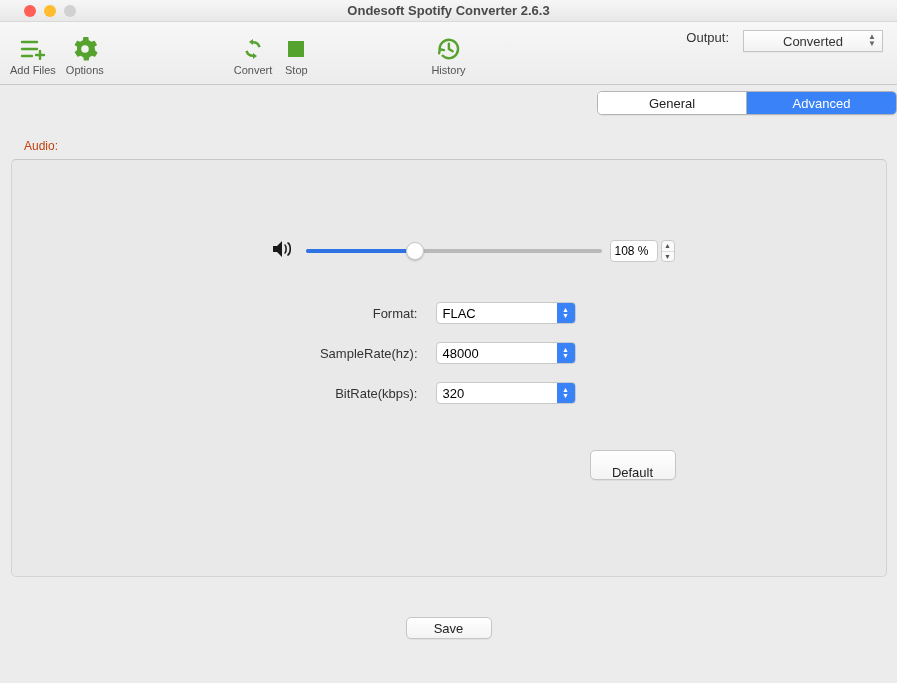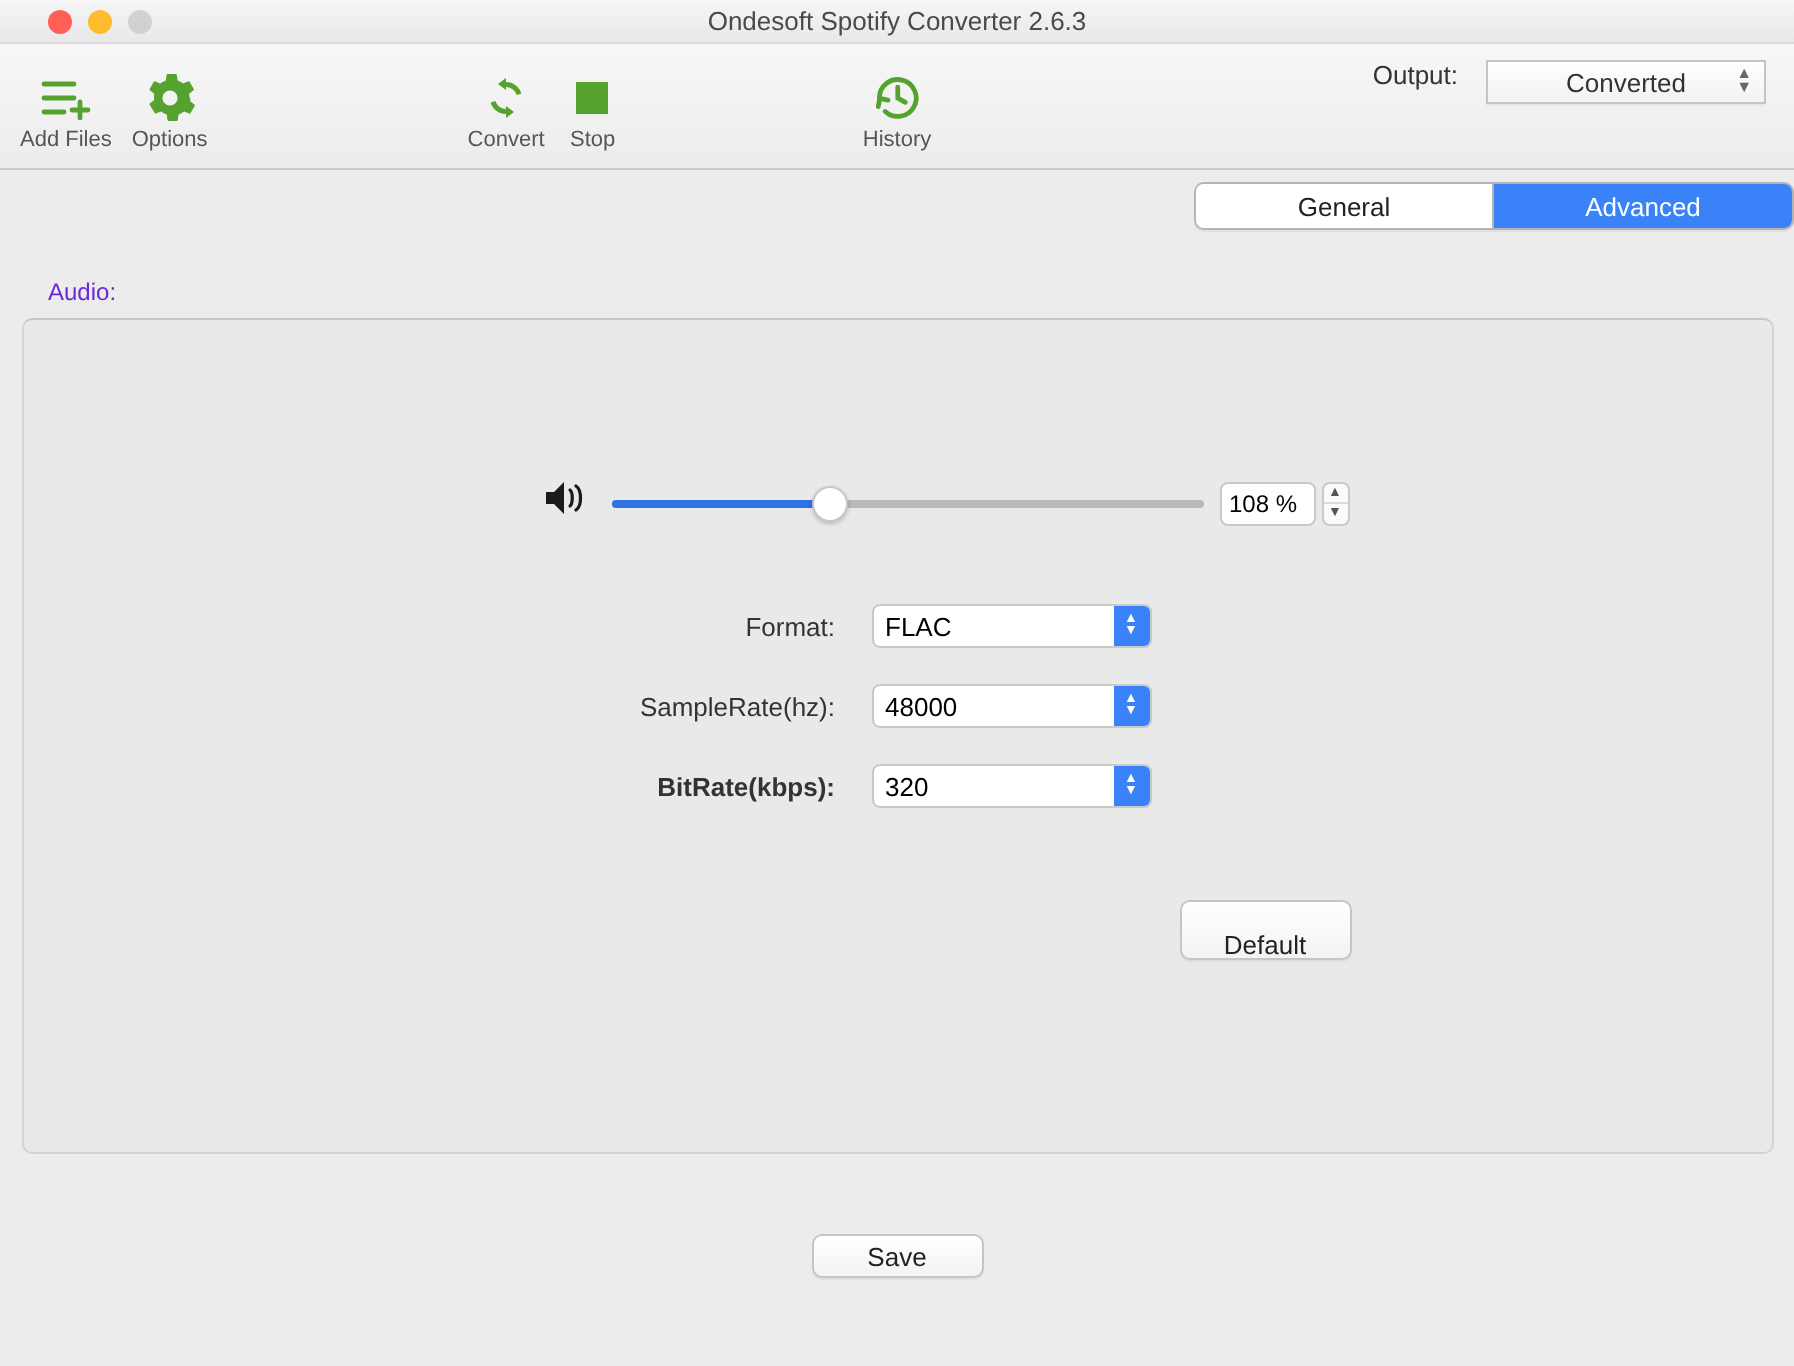--- a/index.html
+++ b/index.html
@@ -8,20 +8,21 @@
 
   
   .titlebar {
     height: 22px;
     background: linear-gradient(#f6f6f6, #e8e8e8);
     display: flex;
     align-items: center;
     padding-left: 24px;
     position: relative;
     border-bottom: 1px solid #d9d9d9;
+    font-weight: bold;
   }
   .traffic { display: flex; gap: 8px; }
   .traffic span { width: 12px; height: 12px; border-radius: 50%; display:inline-block; }
   .traffic .red { background:#ff5f57; }
   .traffic .yellow { background:#febc2e; }
   .traffic .gray { background:#d1d1d1; }
   .title { position:absolute; left:0; right:0; text-align:center; font-size:13px; color:#4a4a4a; }
 
   
   .toolbar {
@@ -60,21 +61,21 @@
   }
   .seg button {
     width:149px; height:22px; border:none; font-size:13px; cursor:pointer;
     background:#ffffff; color:#222;
   }
   .seg button.active { background:#3a82f7; color:#fff; }
   .seg button:first-child { border-right:1px solid #b4b4b4; }
 
   
   .panel-wrap { padding: 24px 10px 0 10px; }
-  .section-label { font-size:12px; color:#6d28d9; padding-left:14px; margin-bottom:6px; }
+  .section-label { font-size:12px; color:#c2410c; padding-left:14px; margin-bottom:6px; }
   .panel {
     width: 876px; height: 418px; margin: 0 auto;
     background: #e9e9e9;
     border: 1px solid #d3d3d3;
     border-top-color:#c7c7c7;
     border-radius: 5px;
     position: relative;
   }
 
   .volume-row {
@@ -268,21 +269,21 @@
       <div class="combo">
         <span>48000</span>
         <span class="cap">
             <span>▲</span>
             <span>▼</span>
           </span>
       </div>
     </div>
 
     <div class="form-row bitrate-row">
-      <span class="flabel" style="width:120px; margin-left:-30px;font-weight:bold;">BitRate(kbps):</span>
+      <span class="flabel" style="width:120px; margin-left:-30px;">BitRate(kbps):</span>
       <div class="combo">
         <span>320</span>
         <span class="cap">
             <span>▲</span>
             <span>▼</span>
           </span>
       </div>
     </div>
 
     <button class="mac-button default-btn">Default</button>

